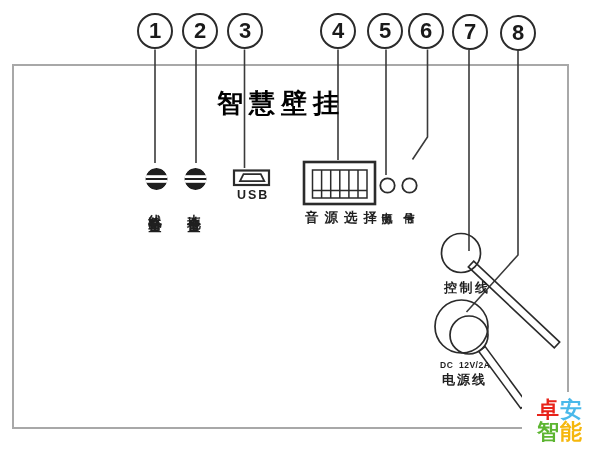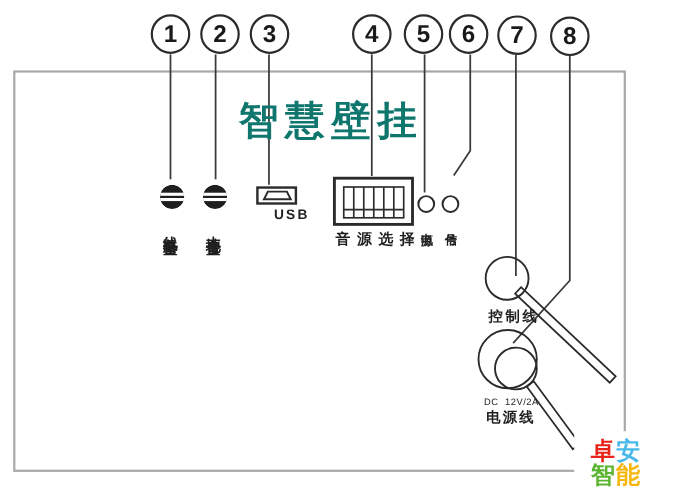--- a/index.html
+++ b/index.html
@@ -8,28 +8,28 @@
     font-family:"Liberation Sans","DejaVu Sans",sans-serif;color:#1f1f1f;
   }
   .stage svg{position:absolute;left:0;top:0;}
   .abs{position:absolute;}
   .callout{
     position:absolute;width:36px;height:36px;box-sizing:border-box;
     border:2.5px solid #2b2b2b;border-radius:50%;background:#fff;
     font-size:22px;font-weight:bold;text-align:center;line-height:31px;color:#1a1a1a;
   }
   .title{
-    font-size:36px;font-weight:bold;letter-spacing:6px;white-space:nowrap;color:#0f766e;
+    font-size:26px;font-weight:bold;letter-spacing:6px;white-space:nowrap;color:#000000;
   }
   .vlabel{
     writing-mode:vertical-rl;text-orientation:upright;
     font-weight:600;letter-spacing:2px;white-space:nowrap;line-height:1;
   }
   .hlabel{font-weight:700;white-space:nowrap;line-height:1;}
-  .spec{font-size:8.5px;font-weight:normal;letter-spacing:0.5px;white-space:pre;line-height:1;}
+  .spec{font-size:8.5px;font-weight:bold;letter-spacing:0.5px;white-space:pre;line-height:1;}
   .logo{
     position:absolute;left:522px;top:392px;width:91px;height:71px;background:#fff;
   }
   .logo-row{position:absolute;font-weight:bold;font-size:22px;letter-spacing:1px;line-height:1;white-space:nowrap;}
   .logo-url{position:absolute;font-size:11.5px;font-weight:bold;white-space:nowrap;}
   .logo-underline{position:absolute;height:2.5px;}
 </style>
 </head>
 <body>
 
@@ -101,21 +101,21 @@
   <div class="callout" style="left:320px;top:13px;">4</div>
   <div class="callout" style="left:367px;top:13px;">5</div>
   <div class="callout" style="left:408px;top:13px;">6</div>
   <div class="callout" style="left:452px;top:14px;">7</div>
   <div class="callout" style="left:500px;top:15px;">8</div>
 
   <div class="abs title" style="left:217px;top:86px;">智慧壁挂</div>
 
   <div class="abs vlabel" style="left:148px;top:203px;font-size:13.5px;">线路音量</div>
   <div class="abs vlabel" style="left:187px;top:203px;font-size:13.5px;">本地音量</div>
-  <div class="abs hlabel" style="left:237px;top:189px;font-size:12.5px;letter-spacing:2px;font-weight:bold;margin-left:12px;">USB</div>
+  <div class="abs hlabel" style="left:237px;top:189px;font-size:12.5px;letter-spacing:2px;font-weight:bold;">USB</div>
   <div class="abs hlabel" style="left:305px;top:211px;font-size:13.5px;letter-spacing:6px;">音源选择</div>
   <div class="abs vlabel" style="left:381px;top:203px;font-size:11px;letter-spacing:1px;">电源</div>
   <div class="abs vlabel" style="left:403px;top:203px;font-size:11px;letter-spacing:1px;">信号</div>
   <div class="abs hlabel" style="left:444px;top:281px;font-size:13px;letter-spacing:2.5px;">控制线</div>
   <div class="abs spec" style="left:440px;top:361px;">DC  12V/2A</div>
   <div class="abs hlabel" style="left:442px;top:373px;font-size:13px;letter-spacing:2px;">电源线</div>
 
   <div class="logo">
     <div class="logo-row" style="left:15px;top:7px;">
       <span style="color: rgb(232, 35, 26);">卓</span><span style="color: rgb(74, 185, 234);">安</span>

